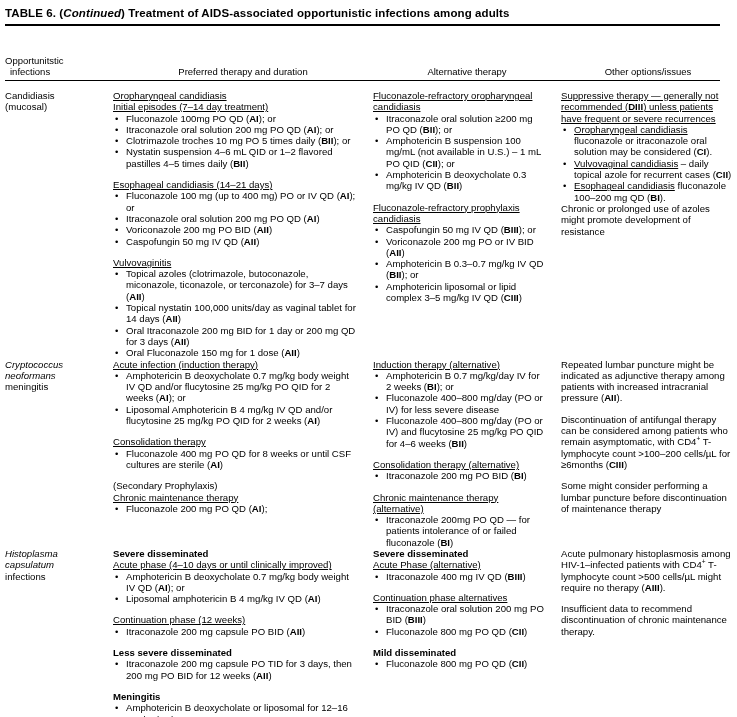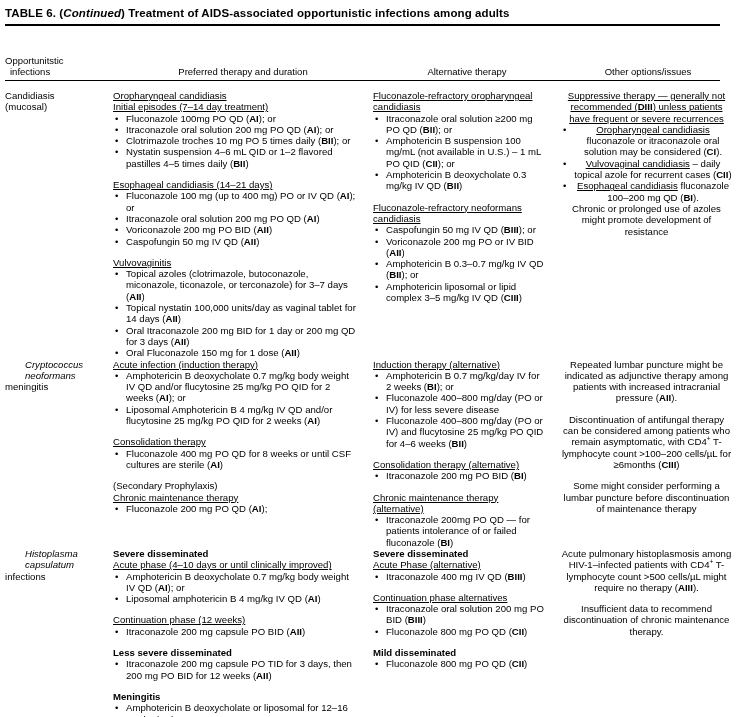--- a/index.html
+++ b/index.html
@@ -18,22 +18,22 @@
   .th1 .l2{padding-left:5px;}
   .thc{text-align:center;margin-top:36px;}
   .tbody{padding-top:9px;}
   .row{display:grid;grid-template-columns:108px 260px 188px 174px;}
   .row1{min-height:266px;}
   .row2{min-height:181px;}
   .cell{font-size:9.6px;line-height:11.3px;box-sizing:border-box;}
   .c1{padding-right:6px;}
   .c2{padding-right:13px;}
   .c3{padding-right:14px;}
-  .c4{padding-right:3px;text-align:center;}
-  .c1 i{font-style:italic;margin-left:20px;}
+  .c4{padding-right:3px;}
+  .c1 i{font-style:italic;}
   .block{margin:0 0 10px 0;}
   .block:last-child{margin-bottom:0;}
   .bullet{position:relative;padding-left:13px;}
   .bullet .dot{position:absolute;left:2px;top:0;}
   .para{margin:0;}
   b{font-weight:bold;}
   u{text-underline-offset:1px;}
   sup{font-size:6.5px;line-height:0;vertical-align:super;}
 </style>
 </head>
@@ -84,21 +84,21 @@
           </div>
         </div>
         <div class="cell c3">
           <div class="block">
             <div class="bh"><u>Fluconazole-refractory oropharyngeal candidiasis</u></div>
             <div class="bullet"><span class="dot">•</span>Itraconazole oral solution ≥200 mg PO QD (<b>BII</b>); or</div>
             <div class="bullet"><span class="dot">•</span>Amphotericin B suspension 100 mg/mL (not available in U.S.) – 1 mL PO QID (<b>CII</b>); or</div>
             <div class="bullet"><span class="dot">•</span>Amphotericin B deoxycholate 0.3 mg/kg IV QD (<b>BII</b>)</div>
           </div>
           <div class="block">
-            <div class="bh"><u>Fluconazole-refractory neoformans candidiasis</u></div>
+            <div class="bh"><u>Fluconazole-refractory prophylaxis candidiasis</u></div>
             <div class="bullet"><span class="dot">•</span>Caspofungin 50 mg IV QD (<b>BIII</b>); or</div>
             <div class="bullet"><span class="dot">•</span>Voriconazole 200 mg PO or IV BID (<b>AII</b>)</div>
             <div class="bullet"><span class="dot">•</span>Amphotericin B 0.3–0.7 mg/kg IV QD (<b>BII</b>); or</div>
             <div class="bullet"><span class="dot">•</span>Amphotericin liposomal or lipid complex 3–5 mg/kg IV QD (<b>CIII</b>)</div>
           </div>
         </div>
         <div class="cell c4">
           <div class="block">
             <div class="bh"><u>Suppressive therapy — generally not recommended (<b>DIII</b>) unless patients have frequent or severe recurrences</u></div>
             <div class="bullet"><span class="dot">•</span><u>Oropharyngeal candidiasis</u> fluconazole or itraconazole oral solution may be considered (<b>CI</b>).</div>

